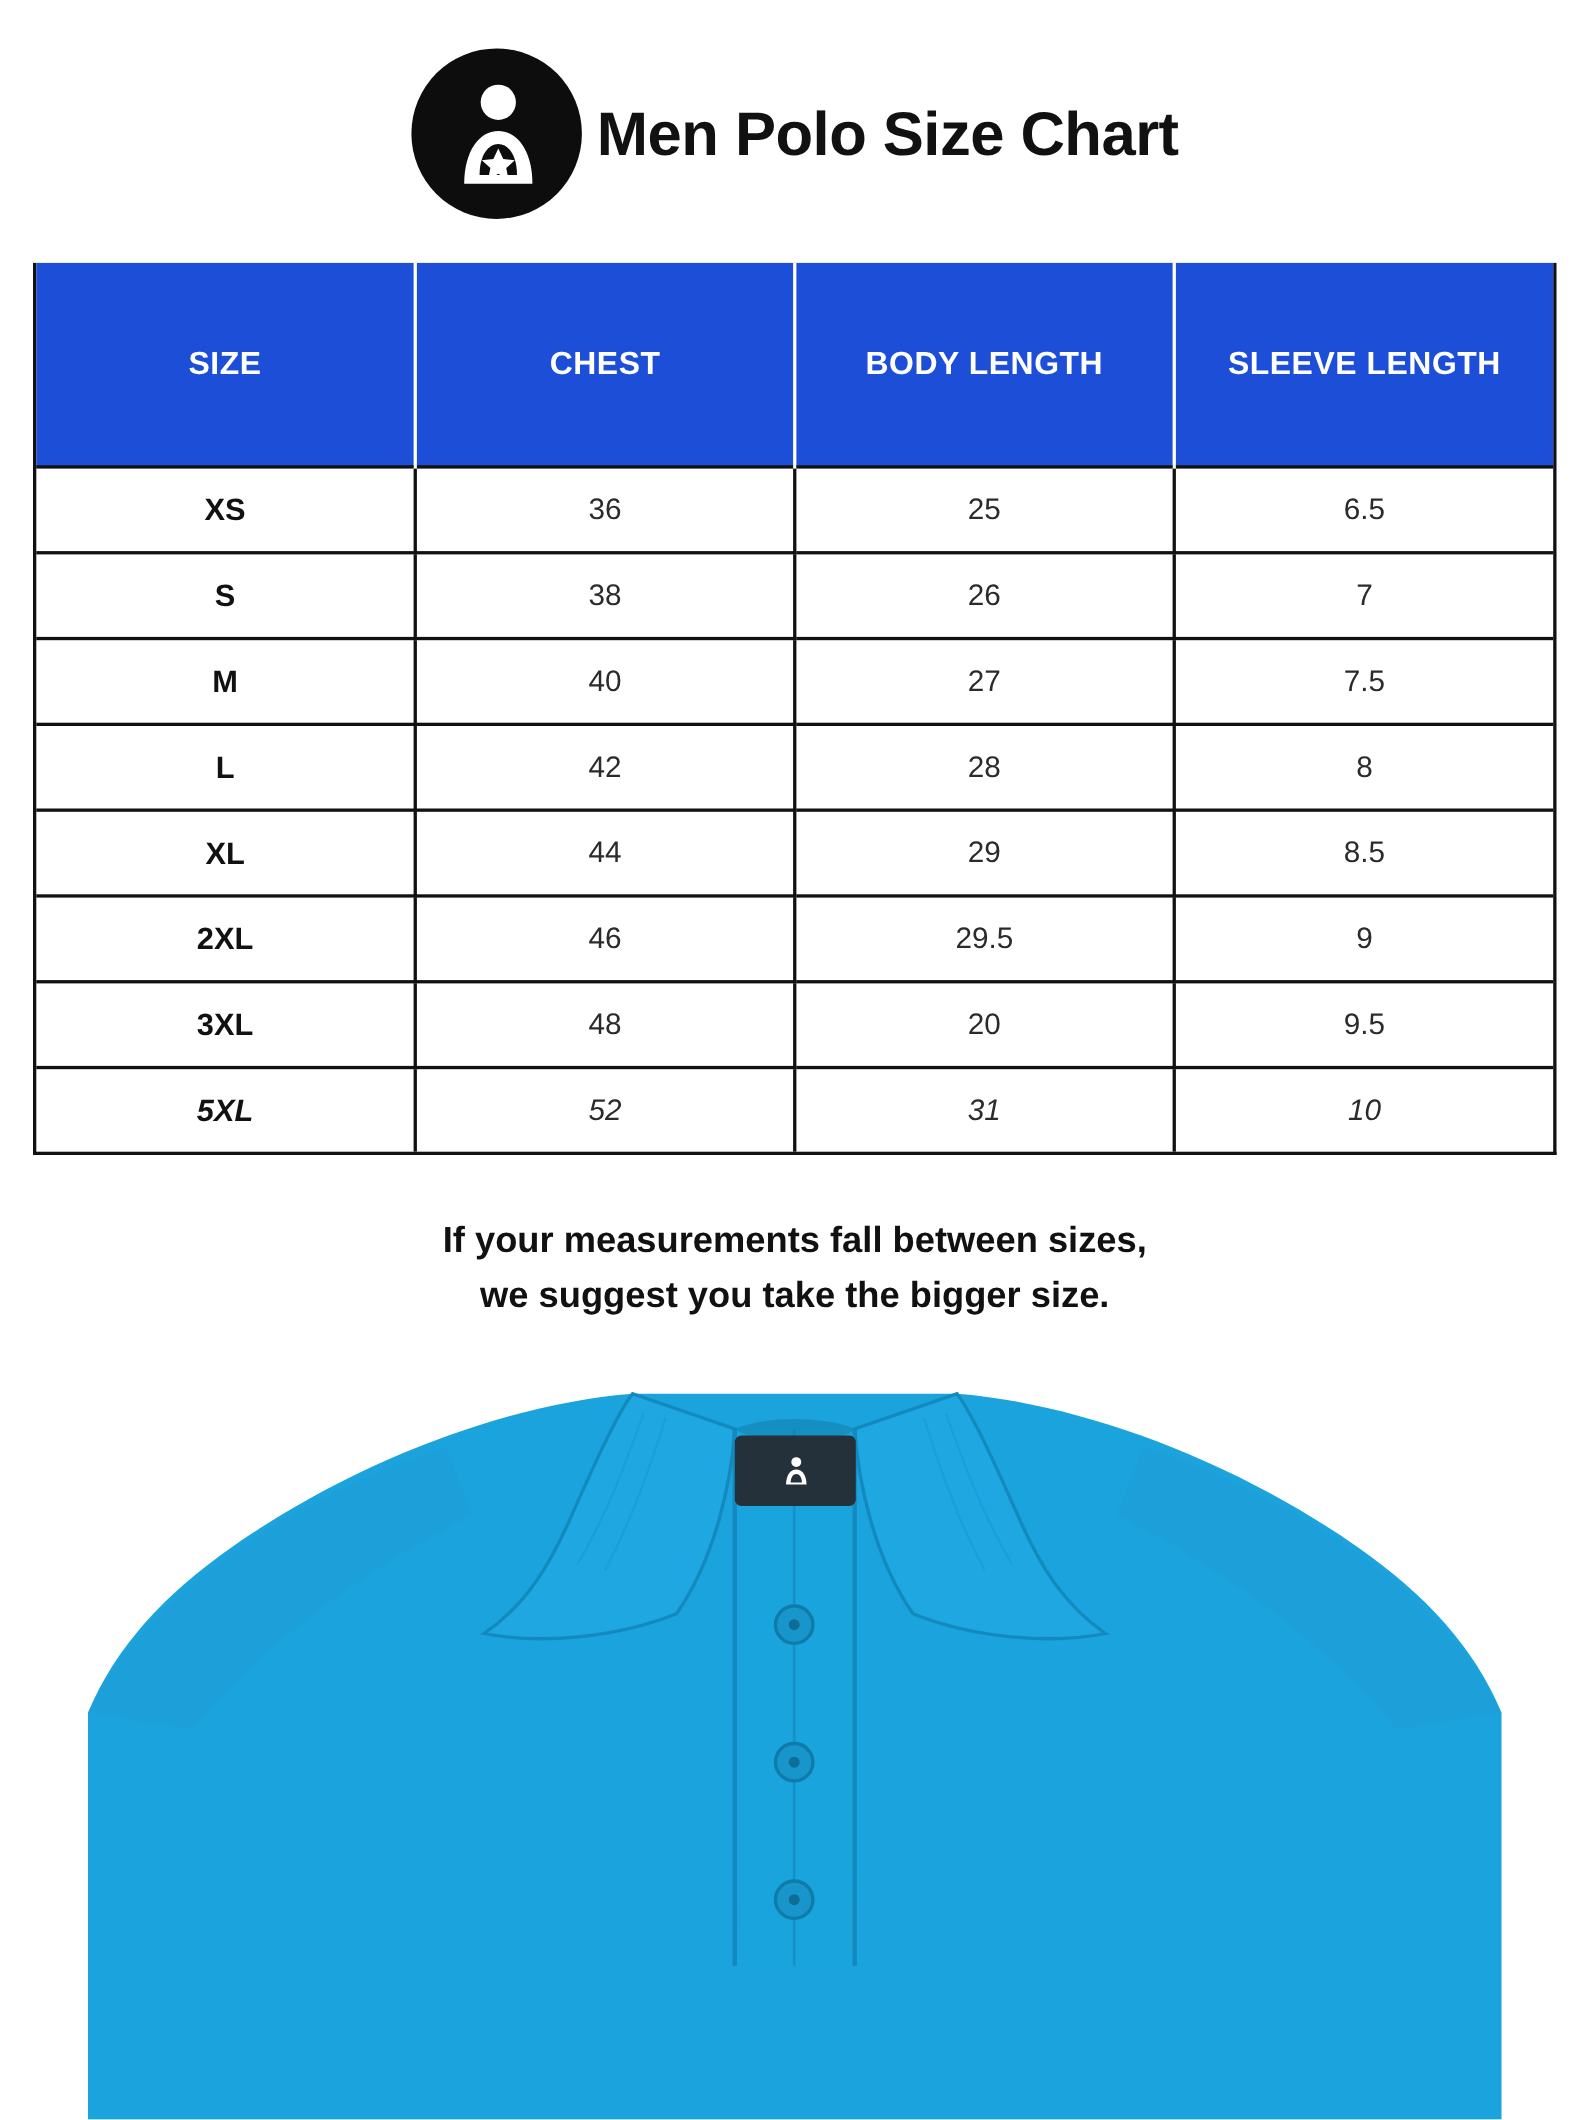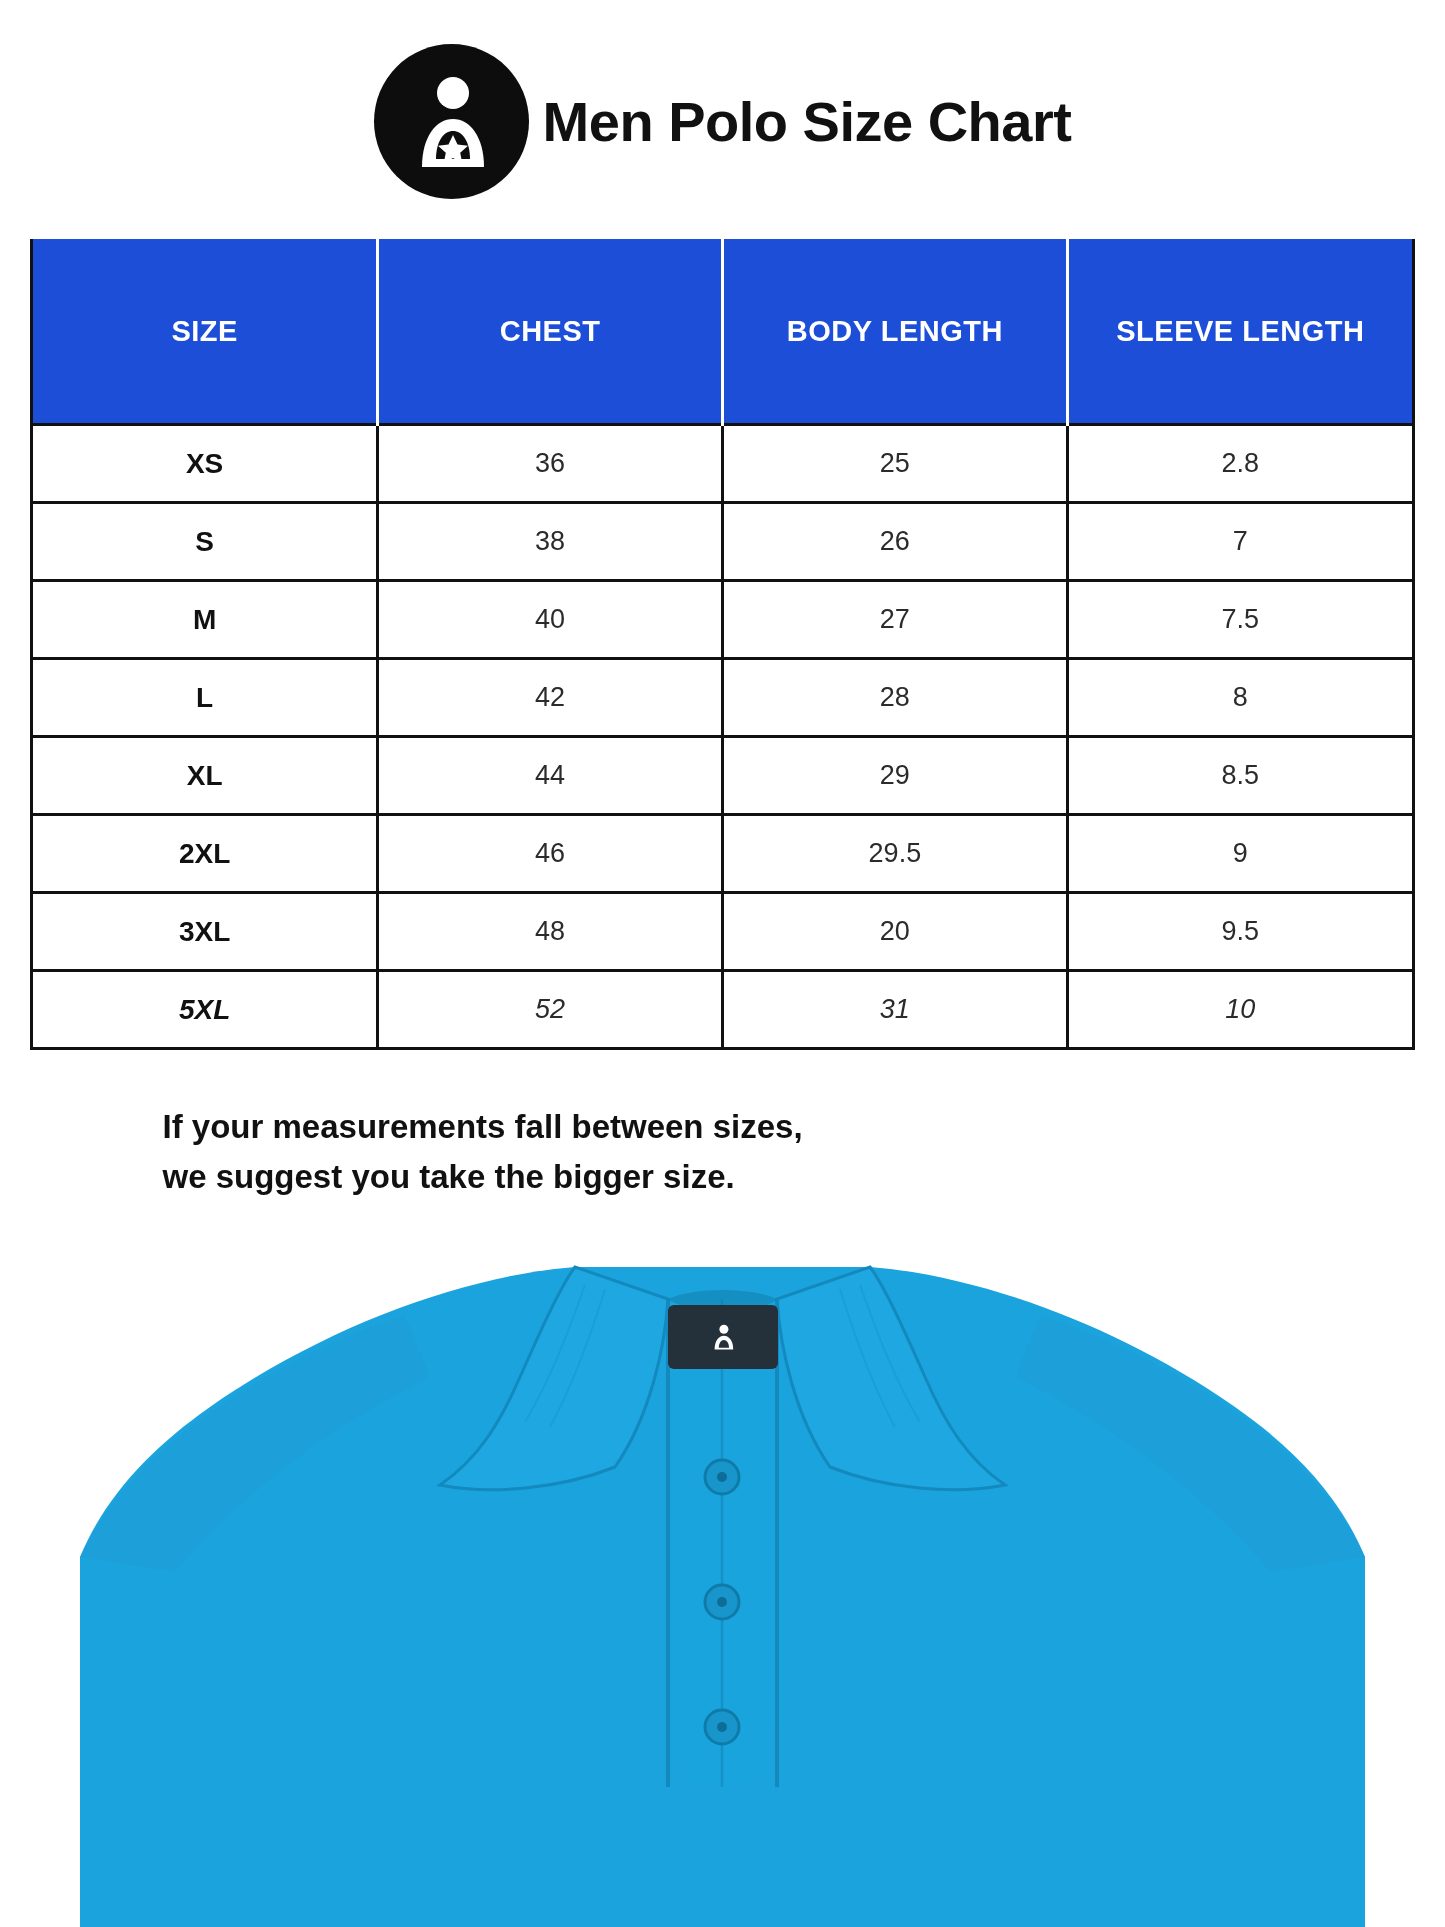--- a/index.html
+++ b/index.html
@@ -82,20 +82,21 @@
     font-weight: bold;
     color: #111111;
     font-size: 28px;
   }
   table.size-chart tbody tr td:first-child { border-left: none; }
   table.size-chart tbody tr td:last-child { border-right: none; }
   table.size-chart tbody tr:last-child td { border-bottom: none; font-style: italic; }
 
   
   .note {
+    text-align: center;
     margin: 52px auto 0 auto;
     width: 1120px;
     font-size: 33px;
     font-weight: bold;
     color: #111111;
     line-height: 1.5;
   }
   .note .line { display: block; }
 
   
@@ -133,21 +134,21 @@
         <th>CHEST</th>
         <th>BODY LENGTH</th>
         <th>SLEEVE LENGTH</th>
       </tr>
     </thead>
     <tbody>
       <tr>
         <td class="size-cell">XS</td>
         <td>36</td>
         <td>25</td>
-        <td>2.8</td>
+        <td>6.5</td>
       </tr>
       <tr>
         <td class="size-cell">S</td>
         <td>38</td>
         <td>26</td>
         <td>7</td>
       </tr>
       <tr>
         <td class="size-cell">M</td>
         <td>40</td>

